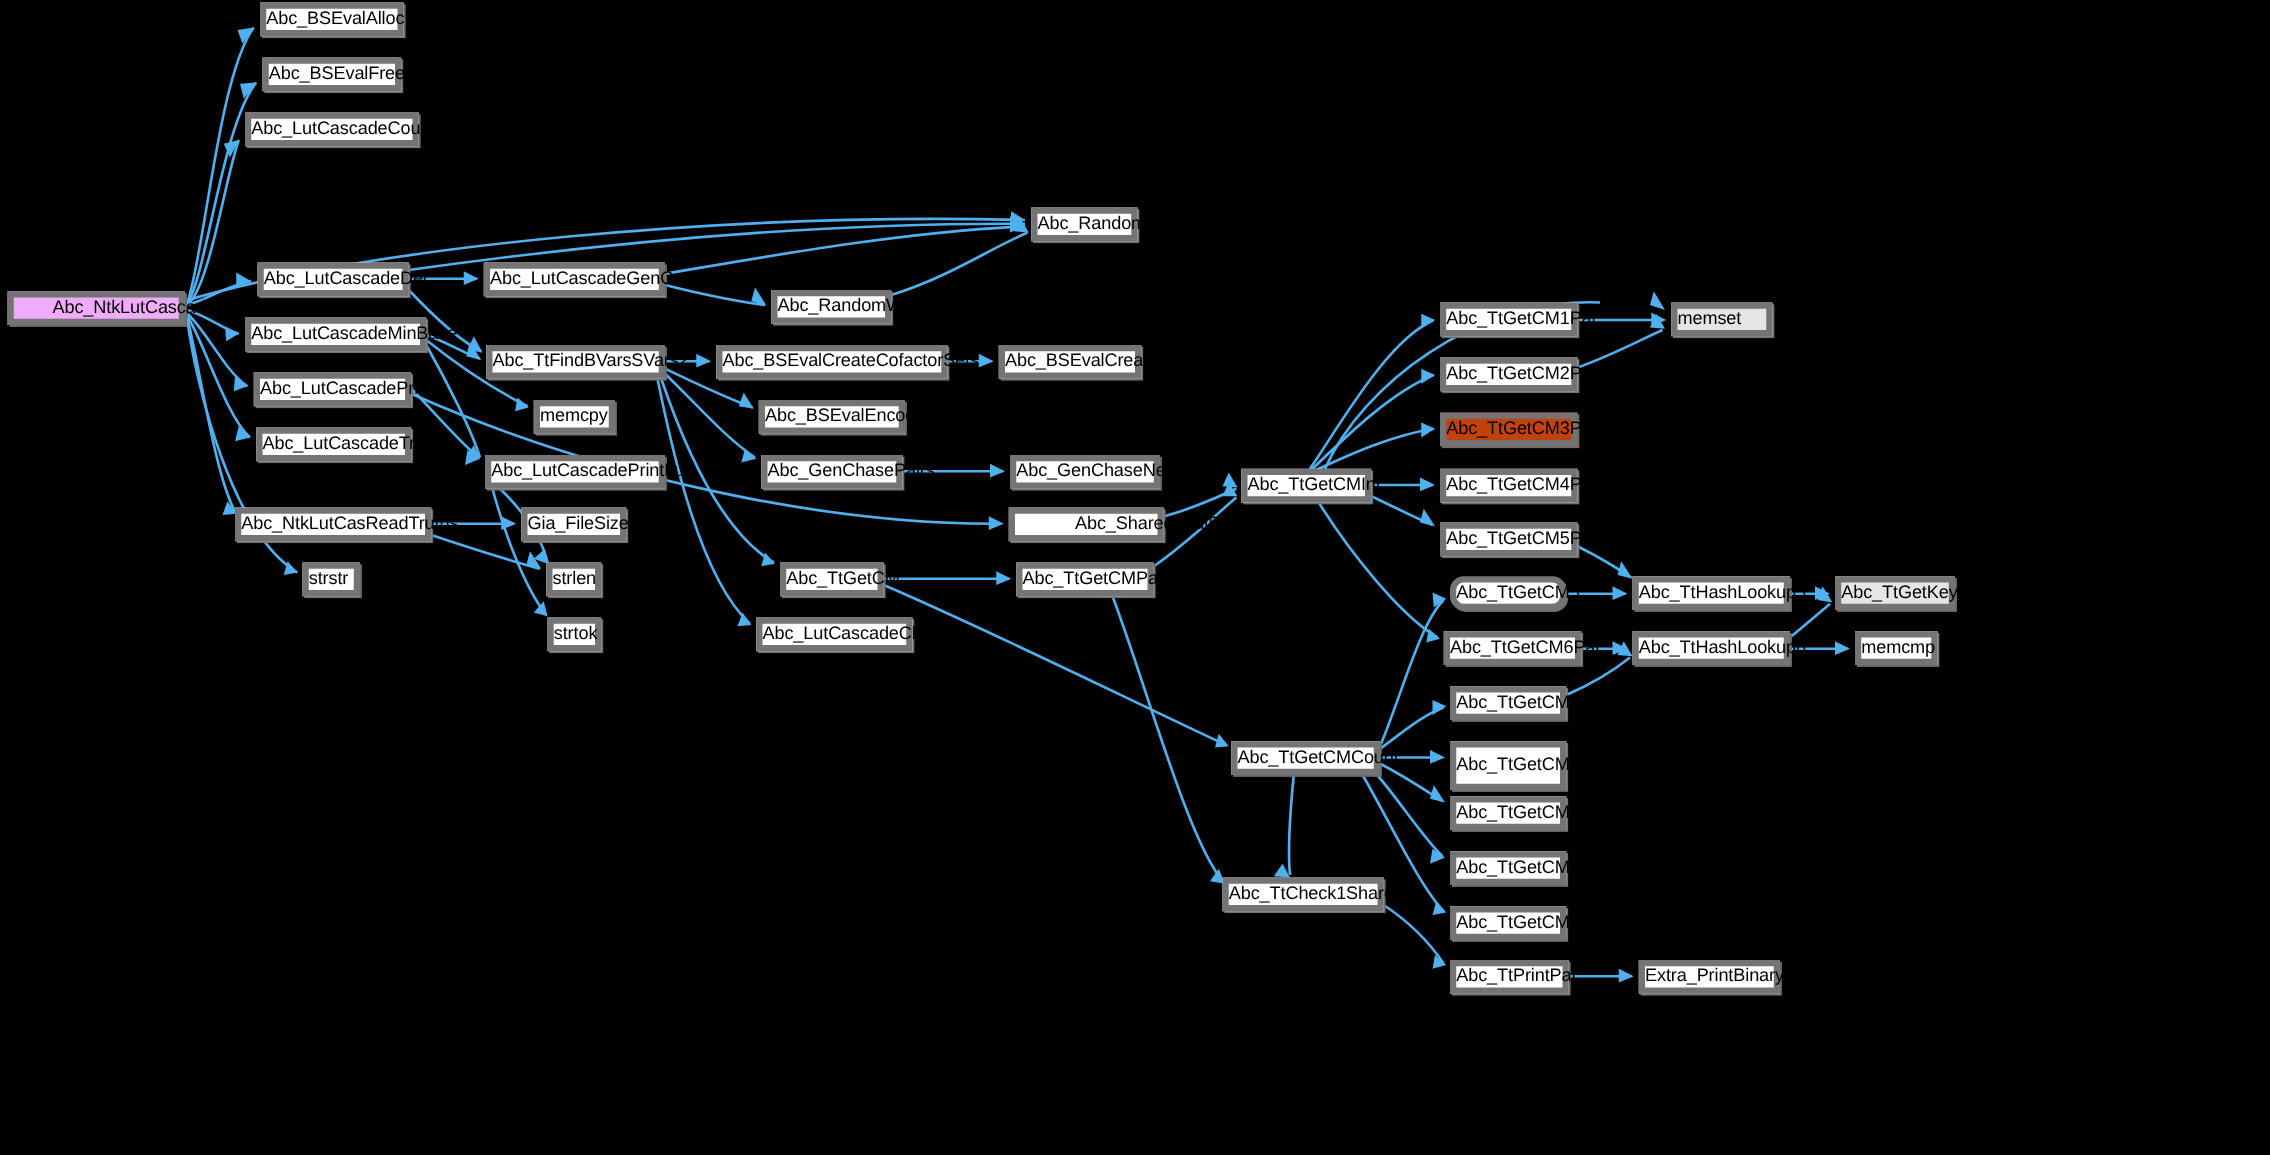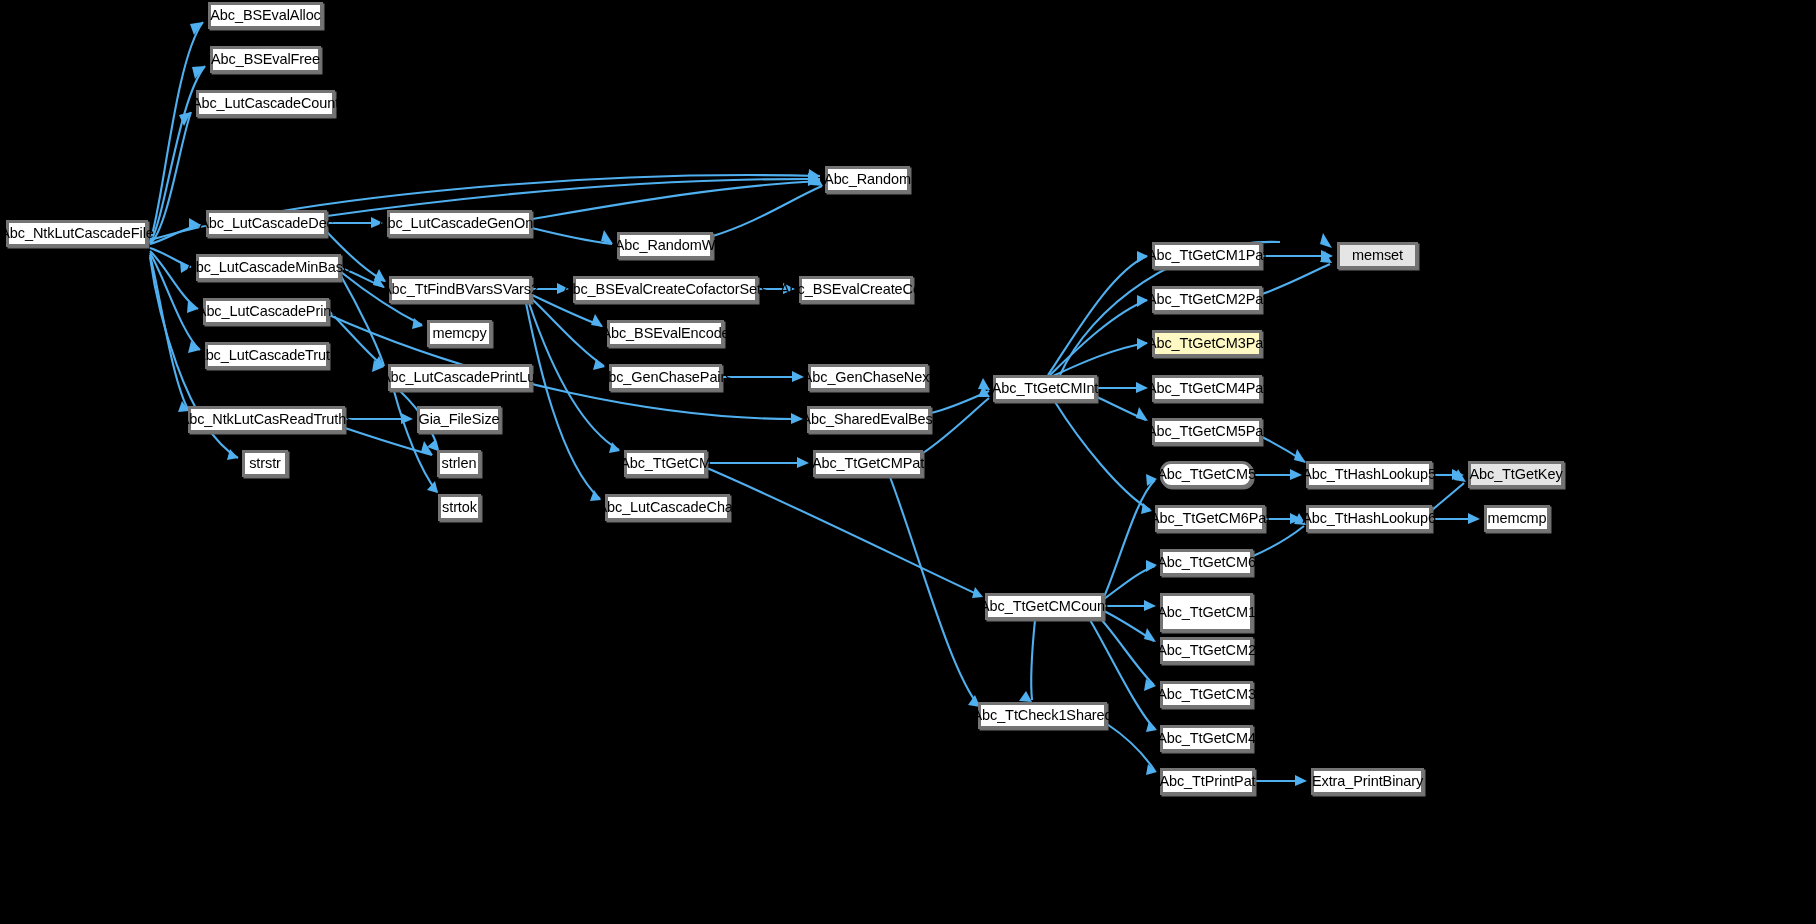--- a/index.html
+++ b/index.html
@@ -28,25 +28,25 @@
     stroke-width: 2.1;
   }
   .edge-head {
     fill: #50b0ef;
     stroke: none;
   }
   .node {
     position: absolute;
     box-sizing: border-box;
     background: #ffffff;
-    border: 3px solid #737373;
+    border: 5px solid #737373;
     box-shadow: 1.5px 1.5px 0 0 #6e6e6e;
     display: flex;
     align-items: center;
-    justify-content: center;
+    justify-content: flex-start;
     color: #000000;
     font-size: 14.5px;
     line-height: 1;
     letter-spacing: -0.1px;
     white-space: nowrap;
     user-select: none;
   }
   .node.root {
     background: #b4b4b4;
   }
@@ -177,21 +177,21 @@
       <path class="edge-head" d="M 1156,686 l -10,-7 l -2,12 z" fill="#50b0ef"></path>
       <path class="edge-path" d="M 1090,620 C 1108,650 1136,710 1155,729" stroke="#50b0ef"></path>
       <path class="edge-head" d="M 1157,730 l -8,-9 l -3,11 z" fill="#50b0ef"></path>
       <path class="edge-path" d="M 1035,620 C 1032,650 1030,680 1032,700" stroke="#50b0ef"></path>
       <path class="edge-head" d="M 1032,702 l -6,-11 l -7,10 z" fill="#50b0ef"></path>
       <path class="edge-path" d="M 1107,724 C 1128,738 1145,756 1155,771" stroke="#50b0ef"></path>
       <path class="edge-head" d="M 1157,772 l -9,-8 l -2,11 z" fill="#50b0ef"></path>
       <path class="edge-path" d="M 1255,781 L 1305,781" stroke="#50b0ef"></path>
       <path class="edge-head" d="M 1307,781 l -12,5 l 0,-11 z" fill="#50b0ef"></path>
     </svg>
-<div class="node root" style="left: 6px; top: 220px; width: 142px; height: 27px; background: #ffffff; border-color: rgb(116, 116, 116);">
+<div class="node root" style="left: 6px; top: 233px; width: 142px; height: 27px; background: #f0abfc; border-color: rgb(116, 116, 116); padding-left: 31px;">
       <span class="node-label">Abc_NtkLutCascadeFile</span>
     </div>
     <div class="node" style="left: 208px; top: 2px; width: 115px; height: 27px; background: rgb(255, 255, 255); border-color: rgb(116, 116, 116);">
       <span class="node-label">Abc_BSEvalAlloc</span>
     </div>
     <div class="node" style="left: 210px; top: 46px; width: 111px; height: 27px; background: rgb(255, 255, 255); border-color: rgb(116, 116, 116);">
       <span class="node-label">Abc_BSEvalFree</span>
     </div>
     <div class="node" style="left: 196px; top: 90px; width: 139px; height: 27px; background: rgb(255, 255, 255); border-color: rgb(116, 116, 116);">
       <span class="node-label">Abc_LutCascadeCount</span>
@@ -243,30 +243,30 @@
     </div>
     <div class="node" style="left: 993px; top: 375px; width: 104px; height: 27px; background: rgb(255, 255, 255); border-color: rgb(116, 116, 116);">
       <span class="node-label">Abc_TtGetCMInt</span>
     </div>
     <div class="node" style="left: 188px; top: 406px; width: 157px; height: 27px; background: rgb(255, 255, 255); border-color: rgb(116, 116, 116);">
       <span class="node-label">Abc_NtkLutCasReadTruths</span>
     </div>
     <div class="node" style="left: 417px; top: 406px; width: 84px; height: 27px; background: rgb(255, 255, 255); border-color: rgb(116, 116, 116);">
       <span class="node-label">Gia_FileSize</span>
     </div>
-    <div class="node" style="left: 807px; top: 406px; width: 124px; height: 27px; background: rgb(255, 255, 255); border-color: rgb(116, 116, 116);">
+    <div class="node" style="left: 807px; top: 406px; width: 124px; height: 27px; background: rgb(255, 255, 255); border-color: rgb(116, 116, 116); padding-left: 48px;">
       <span class="node-label">Abc_SharedEvalBest</span>
     </div>
     <div class="node" style="left: 1152px; top: 242px; width: 110px; height: 27px; background: rgb(255, 255, 255); border-color: rgb(116, 116, 116);">
       <span class="node-label">Abc_TtGetCM1Pat</span>
     </div>
     <div class="node" style="left: 1152px; top: 286px; width: 110px; height: 27px; background: rgb(255, 255, 255); border-color: rgb(116, 116, 116);">
       <span class="node-label">Abc_TtGetCM2Pat</span>
     </div>
-    <div class="node" style="left: 1152px; top: 330px; width: 110px; height: 27px; background: #fef9c3; border-color: rgb(116, 116, 116);">
+    <div class="node" style="left: 1152px; top: 330px; width: 110px; height: 27px; background: #c2410c; border-color: rgb(116, 116, 116);">
       <span class="node-label">Abc_TtGetCM3Pat</span>
     </div>
     <div class="node" style="left: 1152px; top: 375px; width: 110px; height: 27px; background: rgb(255, 255, 255); border-color: rgb(116, 116, 116);">
       <span class="node-label">Abc_TtGetCM4Pat</span>
     </div>
     <div class="node" style="left: 1152px; top: 418px; width: 110px; height: 27px; background: rgb(255, 255, 255); border-color: rgb(116, 116, 116);">
       <span class="node-label">Abc_TtGetCM5Pat</span>
     </div>
     <div class="node" style="left: 1337px; top: 242px; width: 81px; height: 27px; background: #e5e5e5; border-color: rgb(116, 116, 116);">
       <span class="node-label">memset</span>

